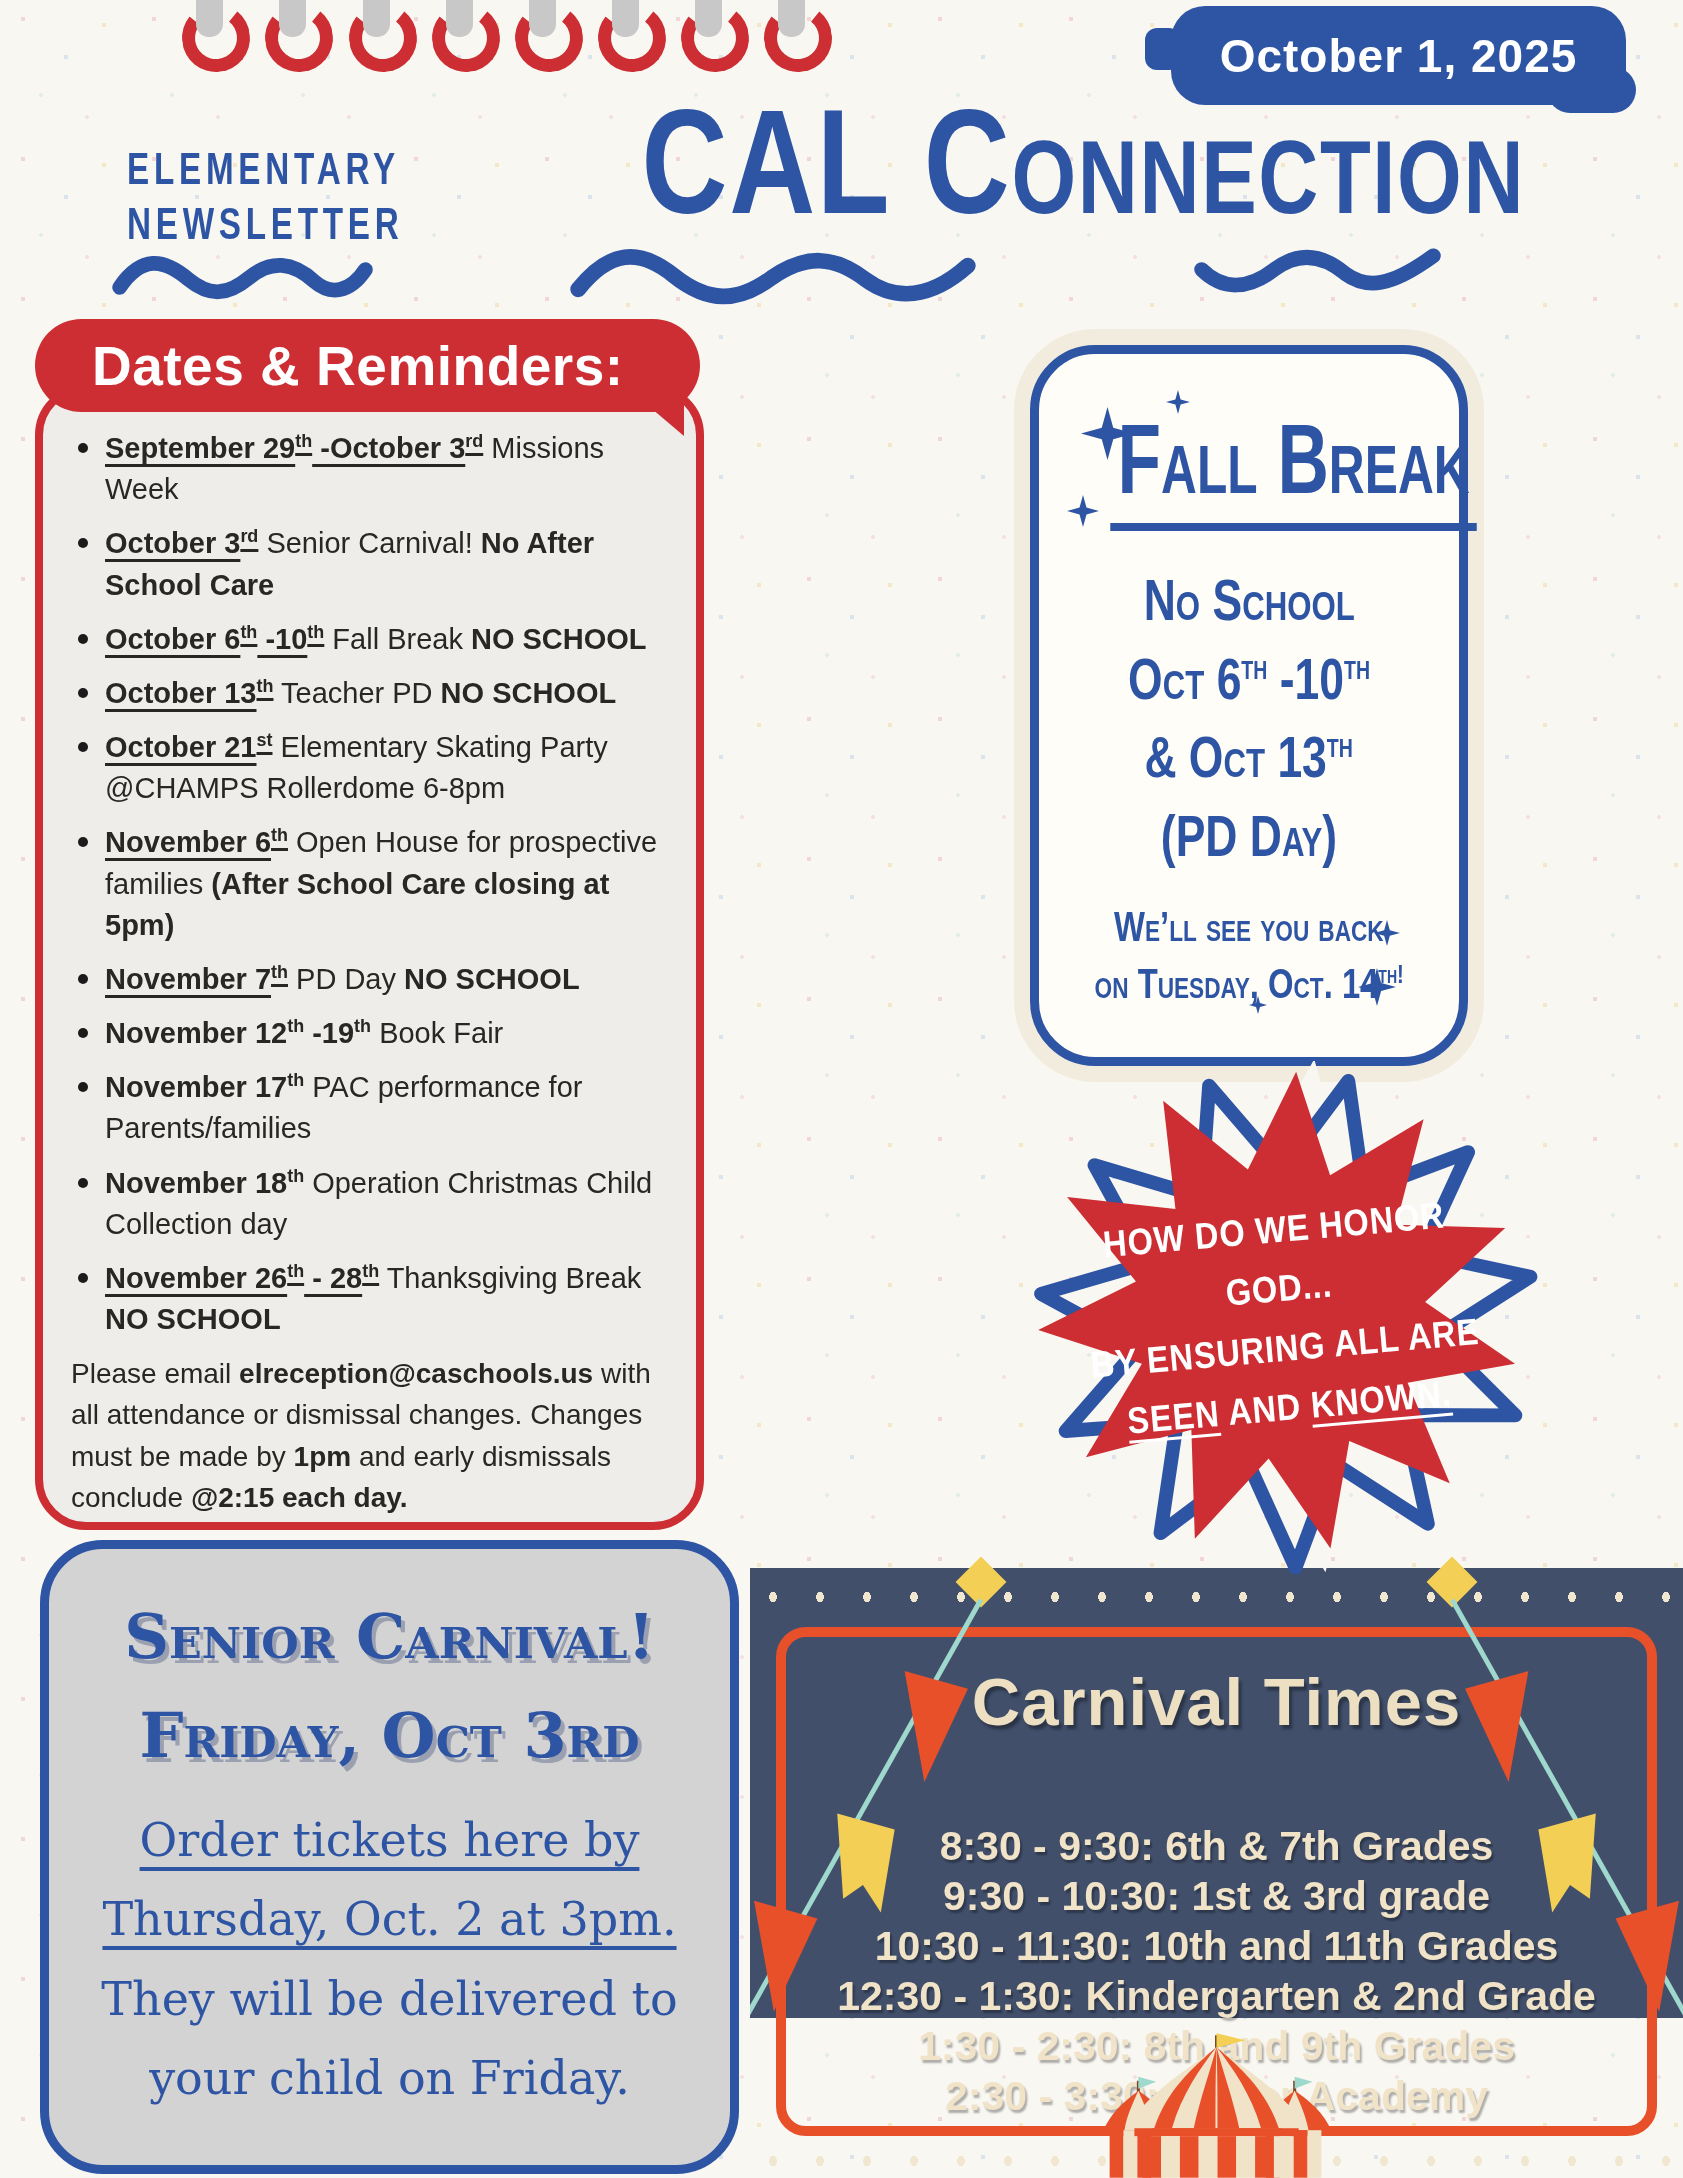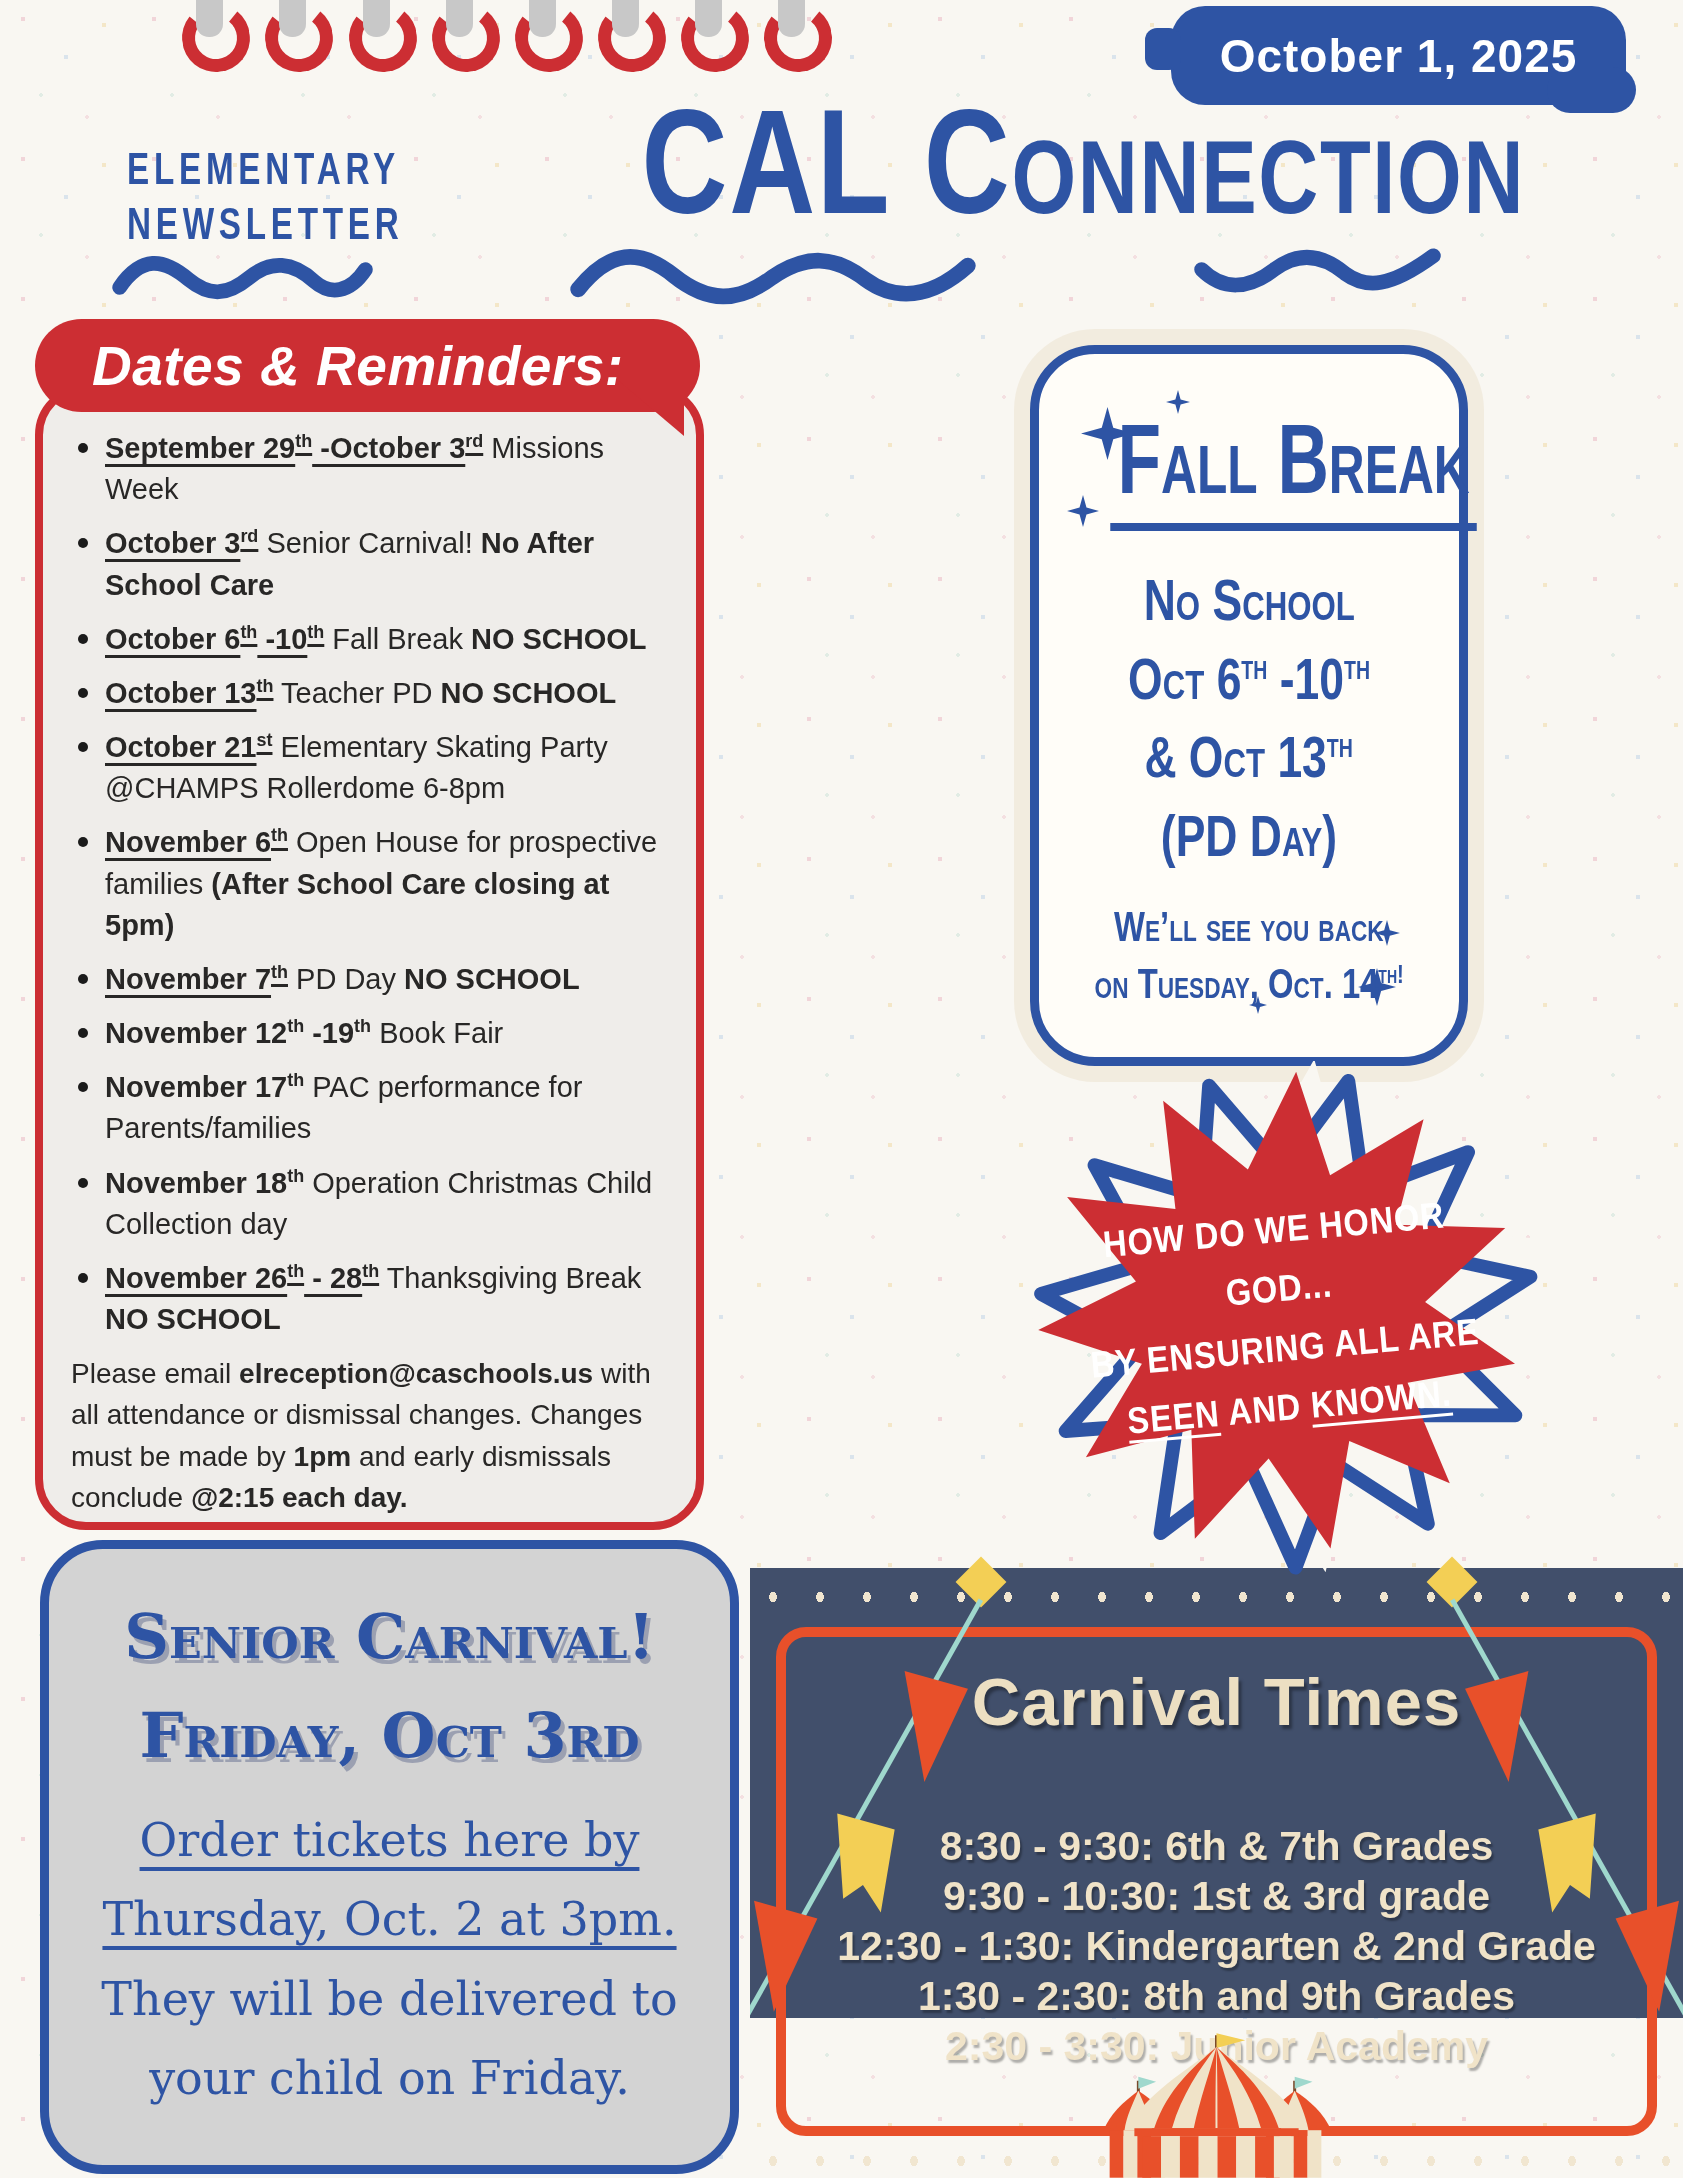--- a/index.html
+++ b/index.html
@@ -38,21 +38,21 @@
     letter-spacing:5px;line-height:1.25;transform:scale(.95,1.25);transform-origin:top left;}
   .main-title{position:absolute;left:531px;top:87px;width:990px;text-align:left;color:var(--blue);z-index:3;}
   .main-title .t{display:inline-block;font-size:149px;line-height:1;font-weight:bold;font-variant:small-caps;
     transform:scaleX(.8);transform-origin:center;white-space:nowrap;letter-spacing:2px;}
   .wave{position:absolute;z-index:2;}
 
   
   .dates-box{position:absolute;left:35px;top:384px;width:669px;height:1146px;background:var(--list_bg);
     border:8px solid var(--red);border-radius:51px;box-sizing:border-box;z-index:4;}
   .dates-banner{position:absolute;left:35px;top:319px;width:665px;height:93px;background:var(--red);
-    border-radius:48px;z-index:6;display:flex;align-items:center;padding-left:57px;box-sizing:border-box;font-style:italic;}
+    border-radius:48px;z-index:6;display:flex;align-items:center;padding-left:57px;box-sizing:border-box;}
   .dates-banner::after{content:'';position:absolute;right:16px;bottom:-24px;width:65px;height:55px;background:var(--red);
     clip-path:polygon(0 0,100% 0,100% 100%);}
   .dates-banner h2{margin:0;color:#fff;font-size:55px;font-weight:bold;letter-spacing:0.5px;}
   .dates-content{position:absolute;left:26px;top:36px;right:18px;color:var(--ink);}
   .dates-list{list-style:none;margin:0;padding:0;font-size:29px;}
   .dates-list li{position:relative;padding-left:36px;margin-bottom:13px;line-height:1.42;}
   .dates-list li::before{content:'';position:absolute;left:9px;top:15px;width:10px;height:10px;border-radius:50%;background:#1b1b1b;}
   .b{font-weight:bold;text-align:center;}
   .u{text-decoration:underline;text-decoration-thickness:2.5px;text-underline-offset:6px;}
   sup{font-size:62%;line-height:0;}
@@ -259,20 +259,21 @@
         <path class="string" d="M233,32 L-30,500"></path>
         <polygon class="fo" points="0,0 64,18 20,112" transform="translate(156,104)"></polygon>
         <polygon class="fy" points="0,0 58,16 44,100 26,72 6,86" transform="translate(88,248)"></polygon>
         <polygon class="fo" points="0,0 64,18 20,112" transform="translate(4,336)"></polygon>
       </g>
     </svg>
     <h2 class="carnival-title">Carnival Times</h2>
     <div class="schedule">
         <div class="sched-line"><span>8:30 - 9:30: 6th &amp; 7th Grades</span></div>
         <div class="sched-line"><span>9:30 - 10:30: 1st &amp; 3rd grade</span></div>
+        <div class="sched-line"><span>10:30 - 11:30: 10th and 11th Grades</span></div>
         <div class="sched-line"><span>12:30 - 1:30: Kindergarten &amp; 2nd Grade</span></div>
         <div class="sched-line"><span>1:30 - 2:30: 8th and 9th Grades</span></div>
         <div class="sched-line"><span>2:30 - 3:30: Junior Academy</span></div>
       </div>
     <svg class="tent" width="279" height="149" viewBox="0 0 282 150">
 
       <g>
         <line x1="62" y1="66" x2="62" y2="52" stroke="#7a4a2b" stroke-width="3"></line>
         <polygon points="62,48 80,53 62,60" fill="#9fd8cd"></polygon>
         <path d="M62,62 C46,74 33,86 27,102 L99,102 C91,84 77,72 62,62 Z" fill="#e8502a"></path>

